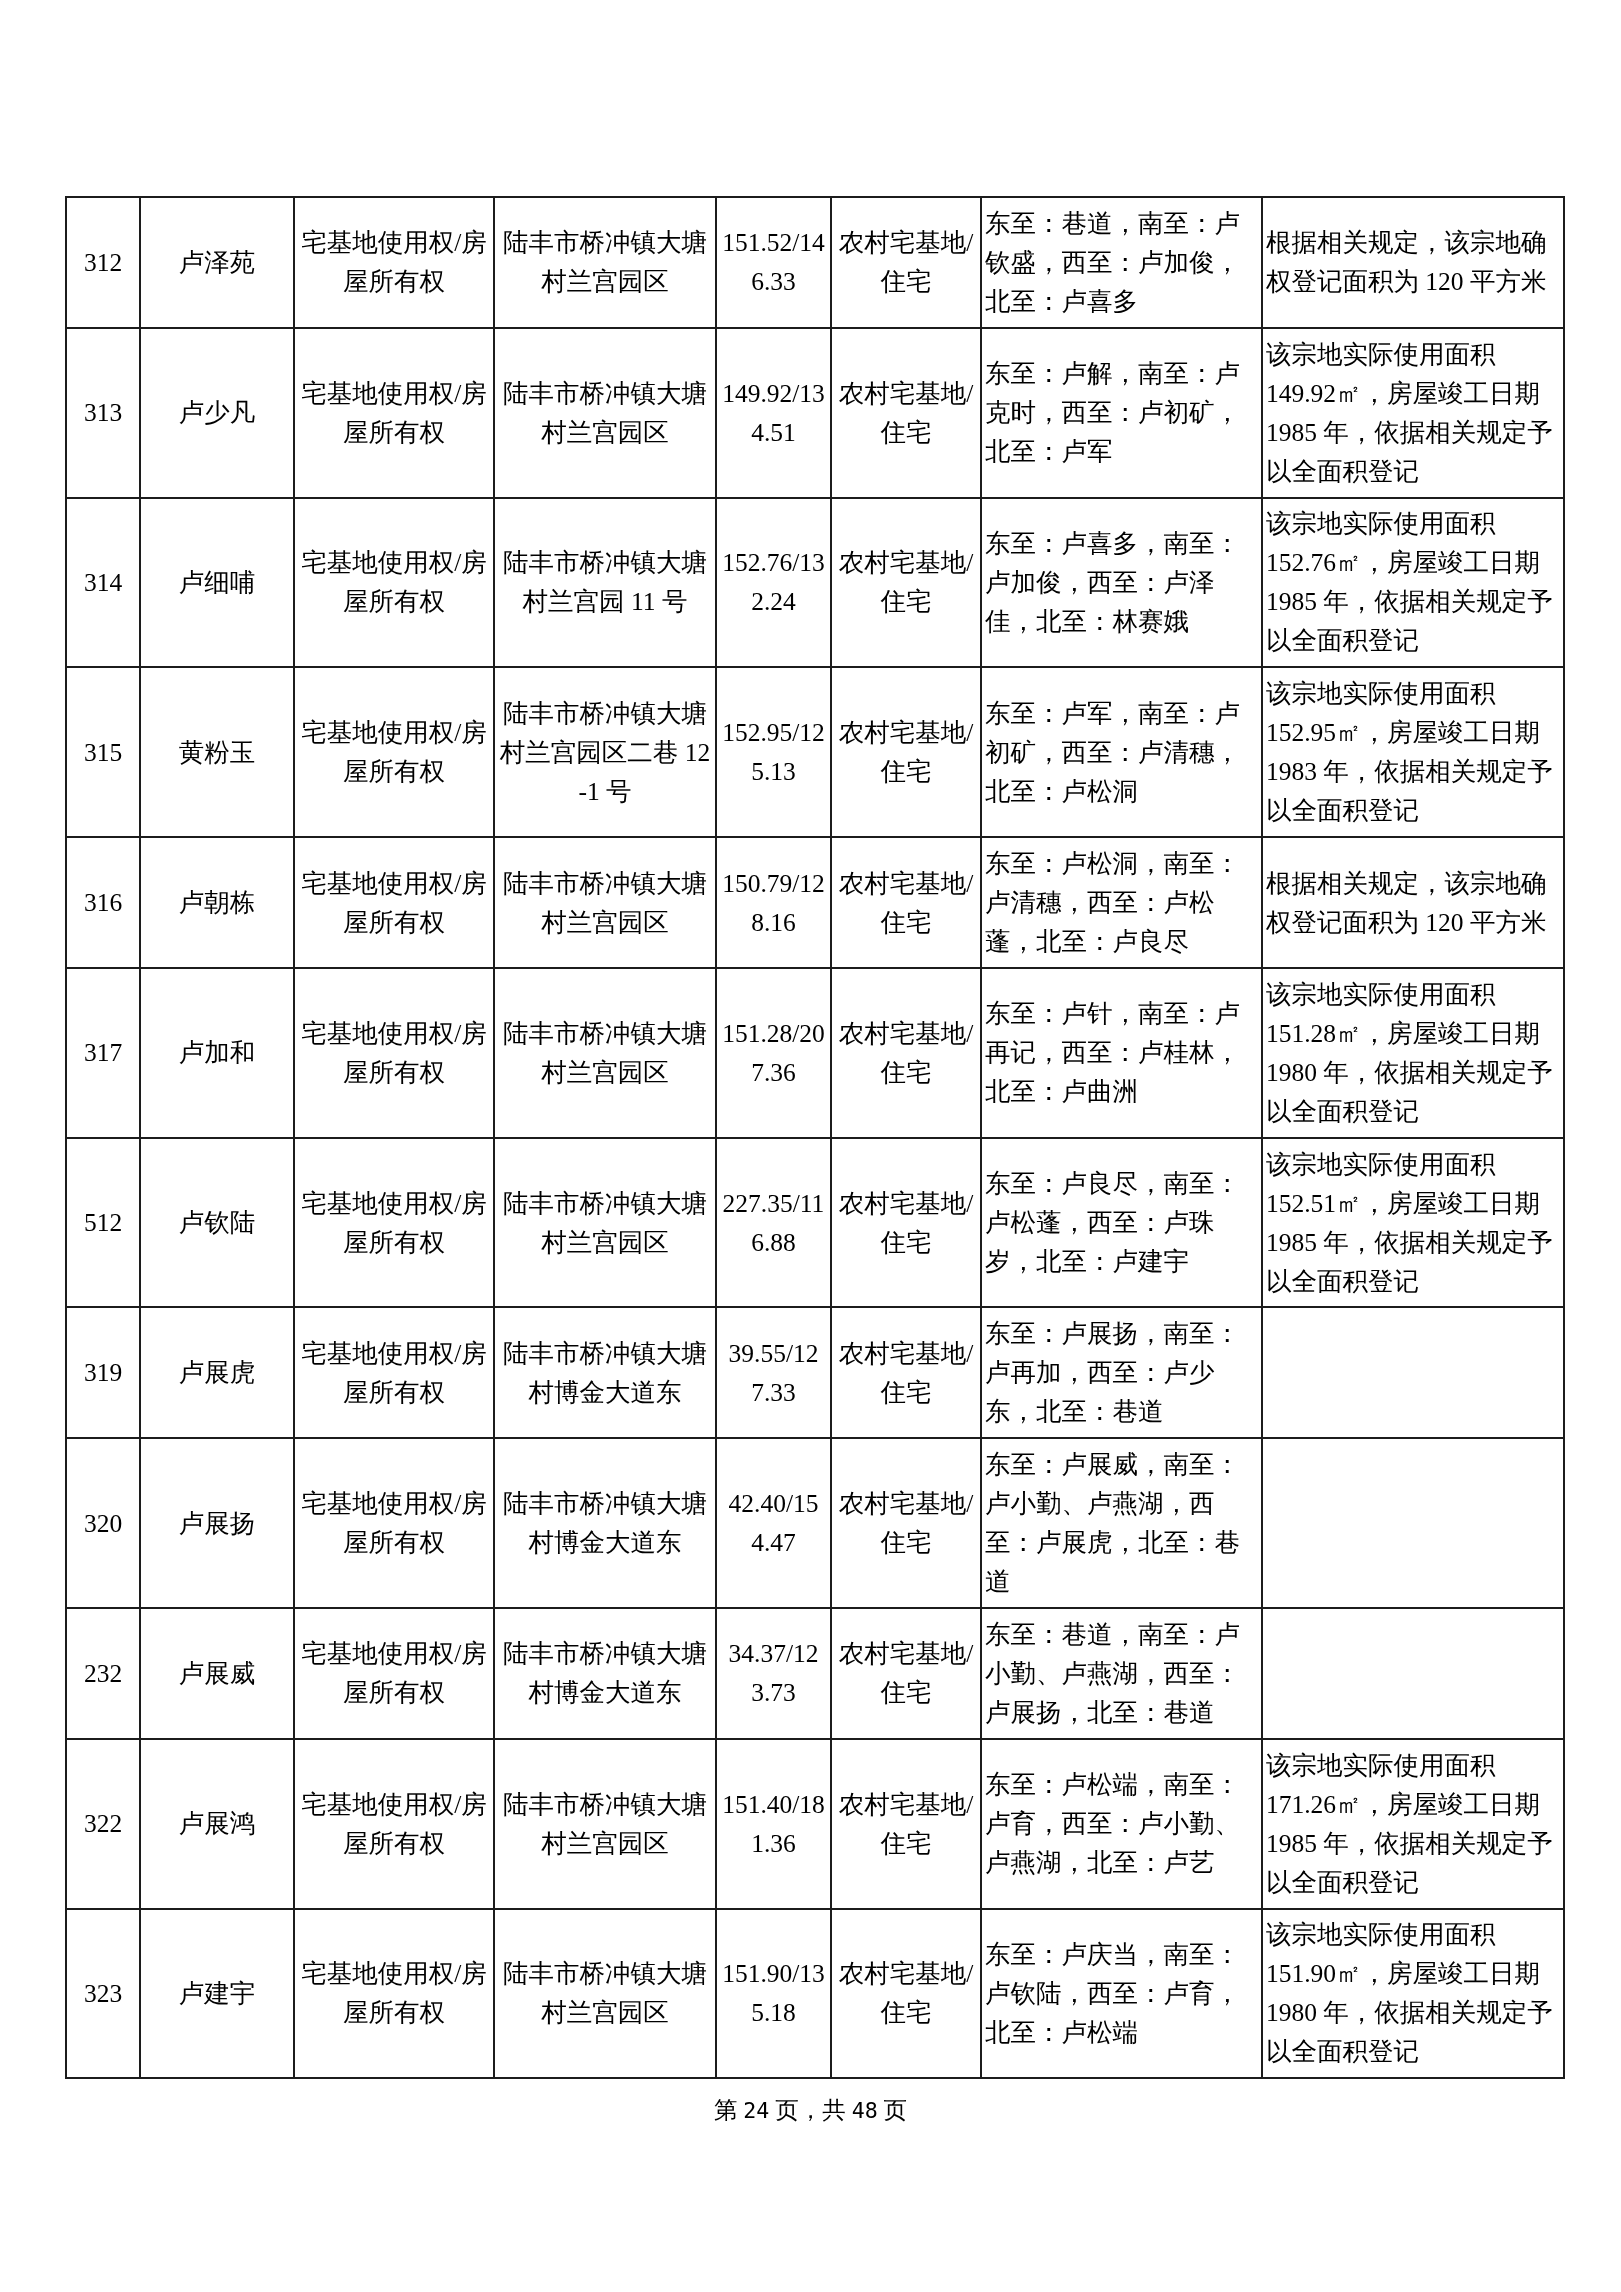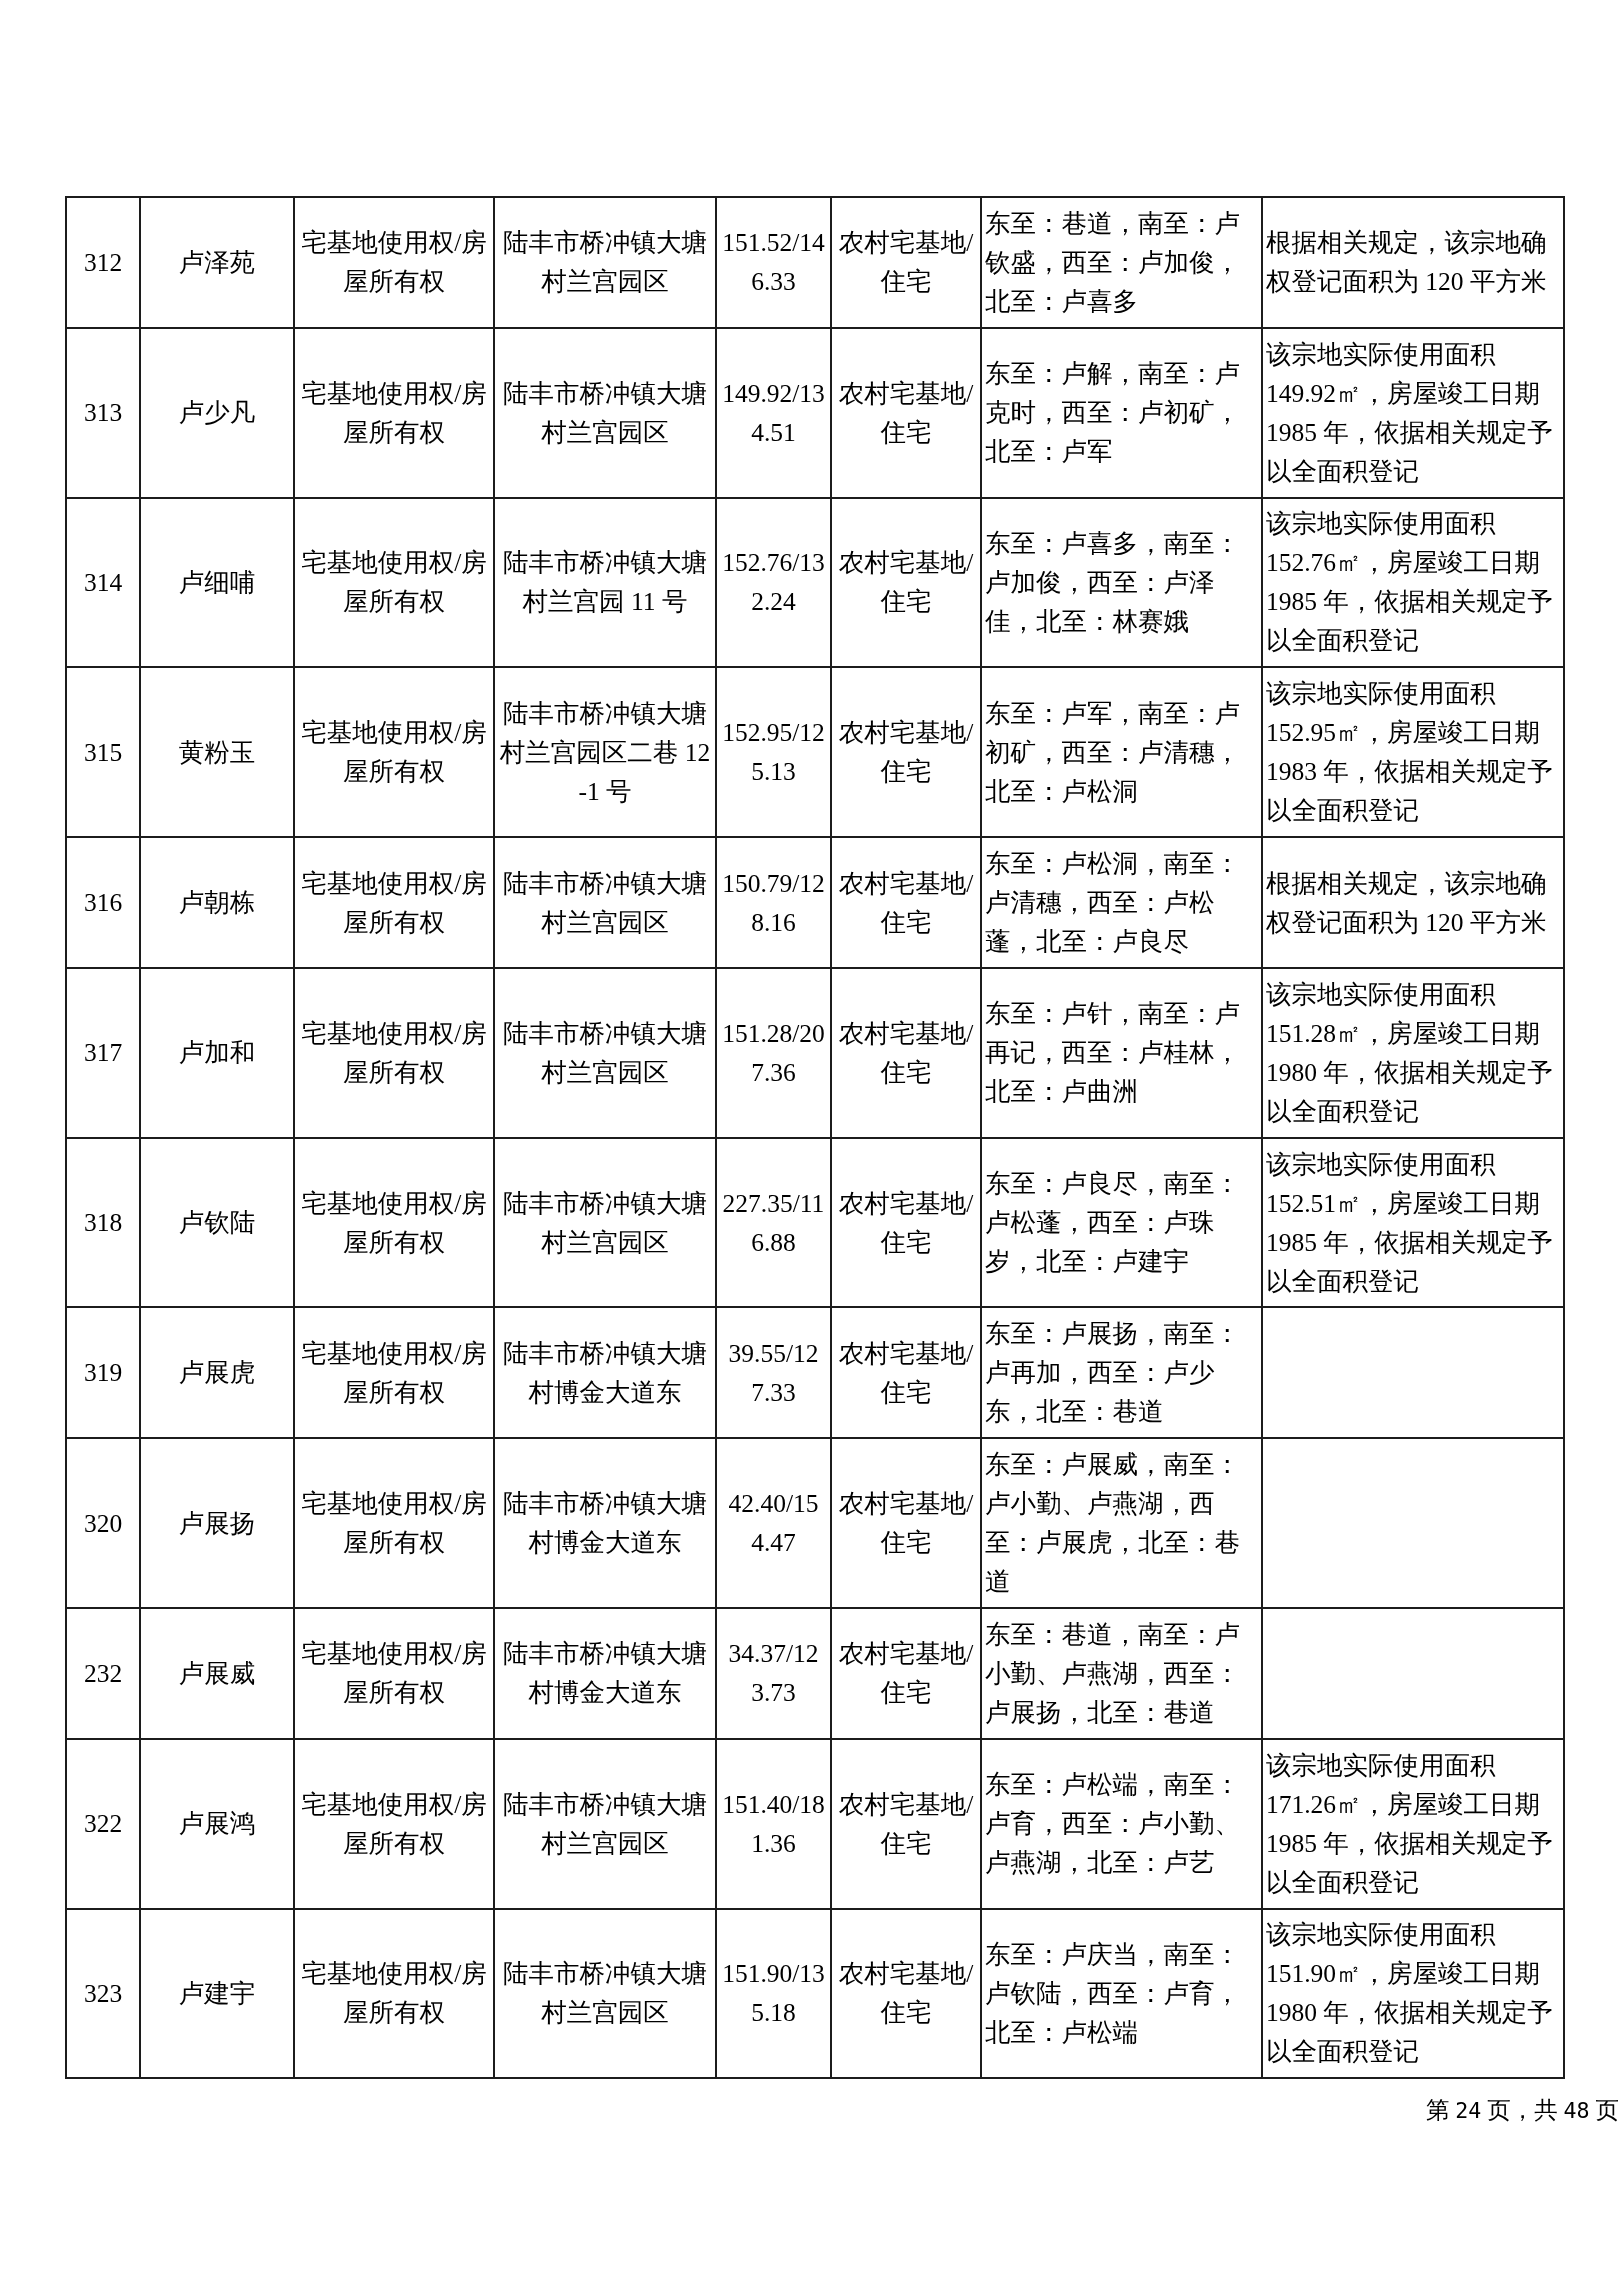--- a/index.html
+++ b/index.html
@@ -29,21 +29,21 @@
   }
   .reg-table td.center { text-align: center; }
   .reg-table td.left   { text-align: left; }
   .reg-table td.breakall { word-break: break-all; }
   .reg-table td.cjkwrap { overflow-wrap: break-word; }
 
   .footer {
     position: absolute;
     top: 2096px; left: 0;
     width: 100%;
-    text-align: right;
+    text-align: center;
     font-size: 23.5px;
     line-height: 29px;
   }
   .footer .num {
     font-family: "DejaVu Sans Mono", monospace;
     font-size: 21.6px;
     padding: 0 3.9px;
   }
   .footer .zh { padding: 0 2px; }
 </style>
@@ -124,21 +124,21 @@
     <td class="center">卢加和</td>
     <td class="center breakall">宅基地使用权/房屋所有权</td>
     <td class="center breakall">陆丰市桥冲镇大塘村兰宫园区</td>
     <td class="center breakall">151.28/207.36</td>
     <td class="center breakall">农村宅基地/住宅</td>
     <td class="left cjkwrap">东至：卢针，南至：卢再记，西至：卢桂林，北至：卢曲洲</td>
     <td class="left cjkwrap">该宗地实际使用面积 151.28㎡，房屋竣工日期 1980 年，依据相关规定予以全面积登记</td>
   </tr>
 
   <tr>
-    <td class="center">318</td>
+    <td class="center">512</td>
     <td class="center">卢钦陆</td>
     <td class="center breakall">宅基地使用权/房屋所有权</td>
     <td class="center breakall">陆丰市桥冲镇大塘村兰宫园区</td>
     <td class="center breakall">227.35/116.88</td>
     <td class="center breakall">农村宅基地/住宅</td>
     <td class="left cjkwrap">东至：卢良尽，南至：卢松蓬，西至：卢珠岁，北至：卢建宇</td>
     <td class="left cjkwrap">该宗地实际使用面积 152.51㎡，房屋竣工日期 1985 年，依据相关规定予以全面积登记</td>
   </tr>
 
   <tr>

